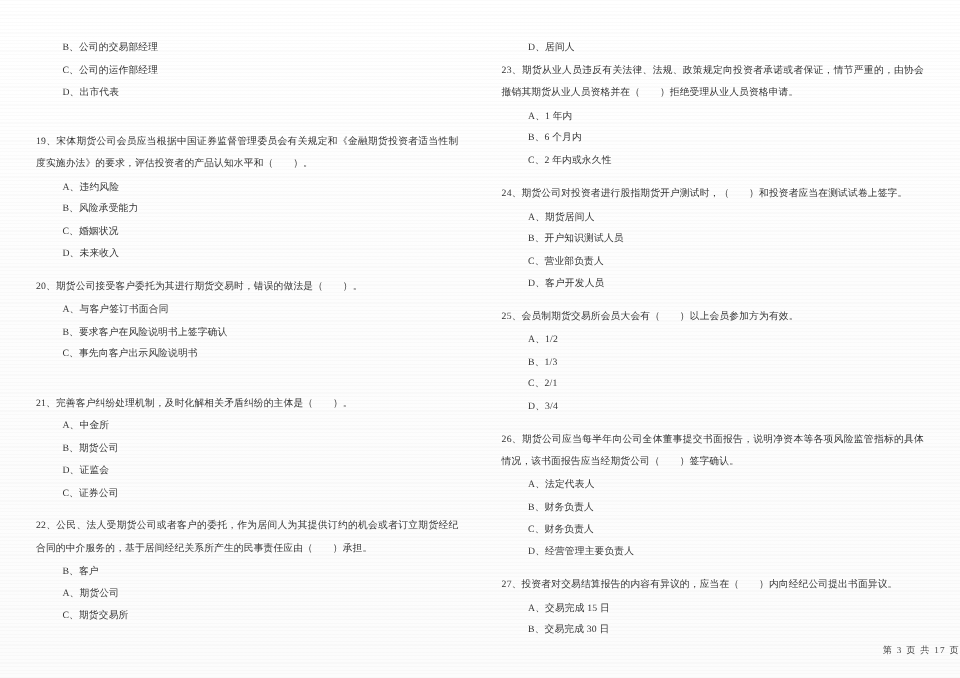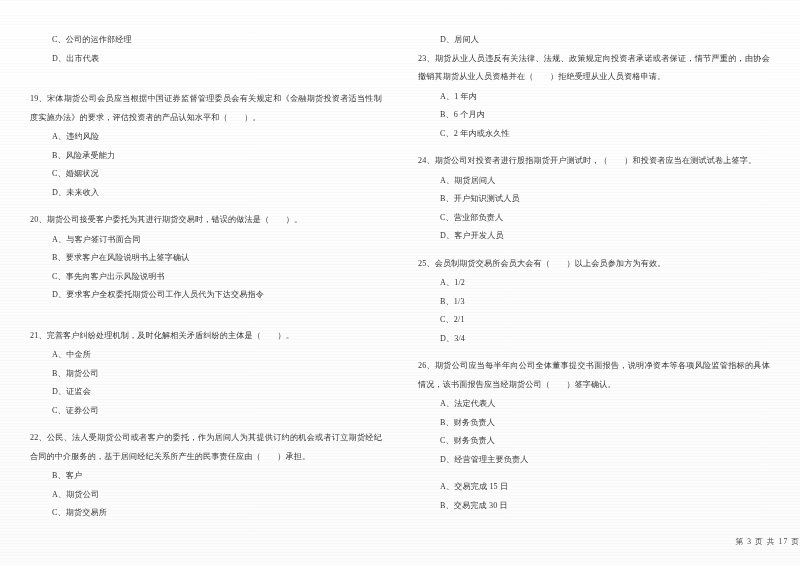--- a/index.html
+++ b/index.html
@@ -94,20 +94,21 @@
 </head>
 <body>
 
 <div id="page"></div>
 
 <div id="columns">
 
   <div class="column" id="left-column">
 
     <div class="options">
+      <div class="option">B、公司的交易部经理</div>
       <div class="option">C、公司的运作部经理</div>
       <div class="option">D、出市代表</div>
     </div>
 
     <div class="gap-large"></div>
 
     <div class="question">
       <div class="stem">19、宋体期货公司会员应当根据中国证券监督管理委员会有关规定和《金融期货投资者适当性制度实施办法》的要求，评估投资者的产品认知水平和（　　）。</div>
       <div class="options">
         <div class="option">A、违约风险</div>
@@ -116,21 +117,20 @@
         <div class="option">D、未来收入</div>
       </div>
     </div>
 
     <div class="question">
       <div class="stem">20、期货公司接受客户委托为其进行期货交易时，错误的做法是（　　）。</div>
       <div class="options">
         <div class="option">A、与客户签订书面合同</div>
         <div class="option">B、要求客户在风险说明书上签字确认</div>
         <div class="option">C、事先向客户出示风险说明书</div>
-        <div class="option">D、要求客户全权委托期货公司工作人员代为下达交易指令</div>
       </div>
     </div>
 
     <div class="gap-med"></div>
 
     <div class="question">
       <div class="stem">21、完善客户纠纷处理机制，及时化解相关矛盾纠纷的主体是（　　）。</div>
       <div class="options">
         <div class="option">A、中金所</div>
         <div class="option">B、期货公司</div>
@@ -189,20 +189,21 @@
       <div class="stem">26、期货公司应当每半年向公司全体董事提交书面报告，说明净资本等各项风险监管指标的具体情况，该书面报告应当经期货公司（　　）签字确认。</div>
       <div class="options">
         <div class="option">A、法定代表人</div>
         <div class="option">B、财务负责人</div>
         <div class="option">C、财务负责人</div>
         <div class="option">D、经营管理主要负责人</div>
       </div>
     </div>
 
     <div class="question">
+      <div class="stem">27、投资者对交易结算报告的内容有异议的，应当在（　　）内向经纪公司提出书面异议。</div>
       <div class="options">
         <div class="option">A、交易完成 15 日</div>
         <div class="option">B、交易完成 30 日</div>
       </div>
     </div>
 
   </div>
 </div>
 
 <div id="footer">第 3 页 共 17 页</div>

